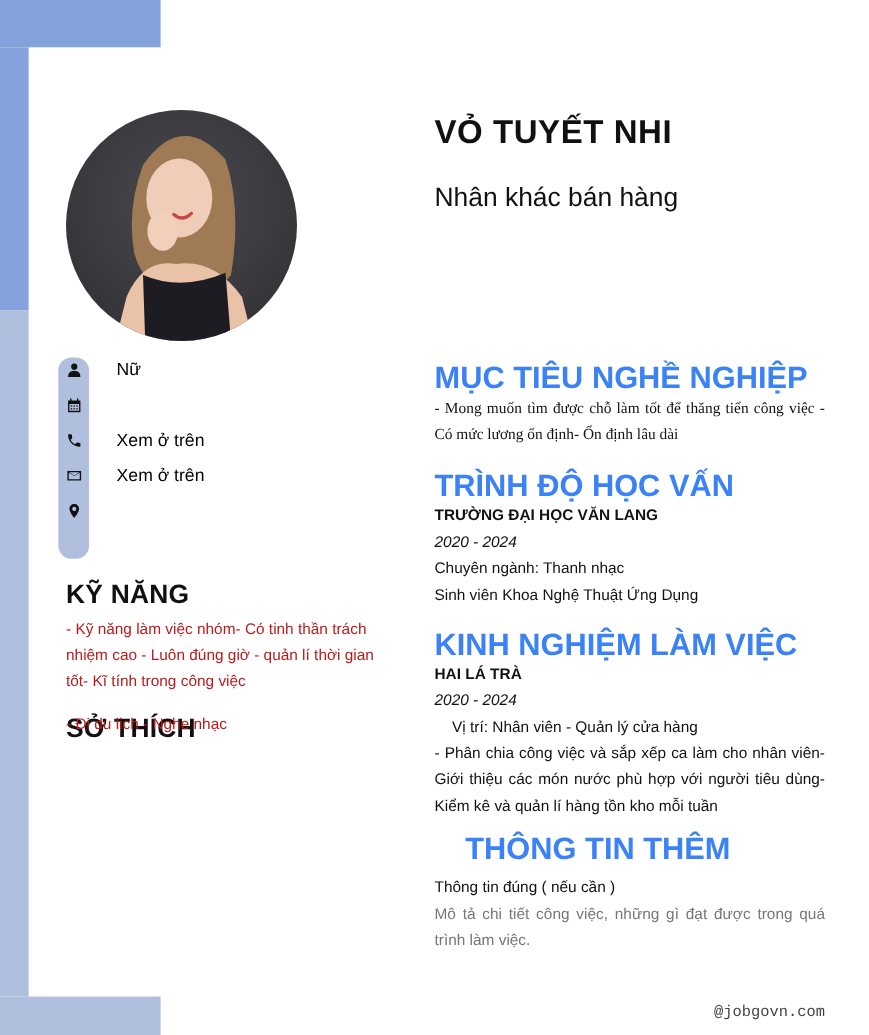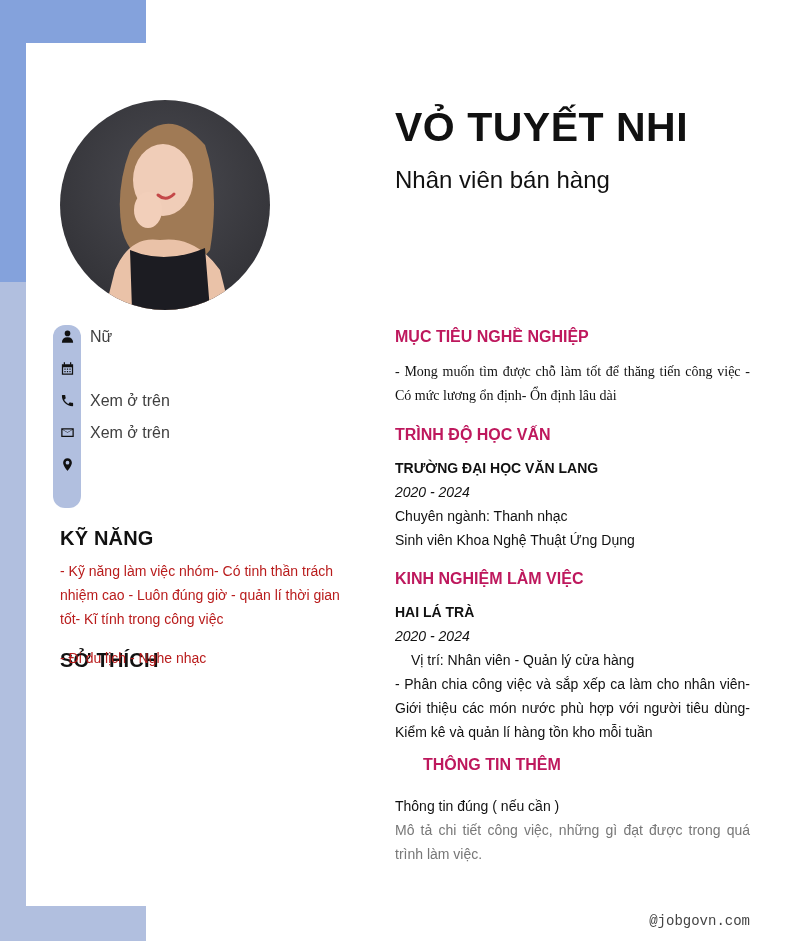--- a/index.html
+++ b/index.html
@@ -12,29 +12,29 @@
     .deco-bottom { left:0; top:906px; width:146px; height:35px; background:#b1bfdf; }
 
     .avatar { position:absolute; left:60px; top:100px; width:210px; height:210px; border-radius:50%;
               background:radial-gradient(circle at 50% 40%, #4a4a50 0%, #35353a 70%, #2b2b30 100%); overflow:hidden; }
     .avatar svg { width:100%; height:100%; display:block; }
 
     .pill { position:absolute; left:53px; top:325px; width:28px; height:183px; background:#b1bfdf; border-radius:12px; }
     .contact-row { position:absolute; left:53px; display:flex; align-items:flex-start; }
     .contact-icon { width:28px; height:22px; display:flex; align-items:center; justify-content:center; }
     .contact-icon svg { width:15px; height:15px; fill:#111; }
-    .contact-text { margin-left:9px; font-size:16px; line-height:24px; color:#404040; width:270px; }
+    .contact-text { margin-left:25px; font-size:16px; line-height:24px; color:#000000; width:270px; }
 
-    .h-left { position:absolute; left:60px; font-size:20px; font-weight:bold; letter-spacing:0.2px; color:#111; }
+    .h-left { position:absolute; left:60px; font-size:24px; font-weight:bold; letter-spacing:0.2px; color:#111; }
     .p-left { position:absolute; left:60px; width:285px; font-size:14px; line-height:24px; color:#b91c1c; }
 
-    .name { position:absolute; left:395px; top:104px; font-size:41px; font-weight:bold; color:#111; letter-spacing:0.5px; }
+    .name { position:absolute; left:395px; top:104px; font-size:30px; font-weight:bold; color:#111; letter-spacing:0.5px; }
     .job-title { position:absolute; left:395px; top:166px; font-size:24px; color:#111; }
 
-    .h-right { position:absolute; left:395px; font-size:16px; font-weight:bold; color:#be185d; }
+    .h-right { position:absolute; left:395px; font-size:28px; font-weight:bold; color:#3b82f6; }
     .p-right { position:absolute; left:395px; width:355px; font-size:14px; line-height:24px; color:#111; }
     .justify { text-align:justify; }
     .sub { font-weight:bold; }
     .ital { font-style:italic; }
     .muted { color:#777; }
 
     .footer { position:absolute; right:40px; top:913px; font-family:"Liberation Mono", monospace; font-size:14px; color:#444; }
   </style>
 </head>
 <body>
@@ -56,21 +56,21 @@
     <path d="M70 150 Q105 165 145 148 L150 210 L72 210Z" fill="#1c1c22"></path>
 
     <ellipse cx="88" cy="110" rx="14" ry="18" fill="#f2cfba"></ellipse>
     <path d="M90 92 Q98 90 100 100" stroke="#c64a4a" stroke-width="0" fill="none"></path>
 
     <path d="M98 95 Q106 102 114 94" stroke="#c44848" stroke-width="3" fill="none" stroke-linecap="round"></path>
   </svg>
 </div>
 
 <div class="name">VỎ TUYẾT NHI</div>
-<div class="job-title">Nhân viên bán hàng</div>
+<div class="job-title">Nhân khác bán hàng</div>
 
 <div class="pill"></div>
 
 <div class="contact-row" style="top:325px;">
   <span class="contact-icon">
     <svg viewBox="0 0 24 24">
         <circle cx="12" cy="7" r="4.5"></circle>
         <path d="M3 22 Q3 13 12 13 Q21 13 21 22Z"></path>
       </svg>
   </span>

